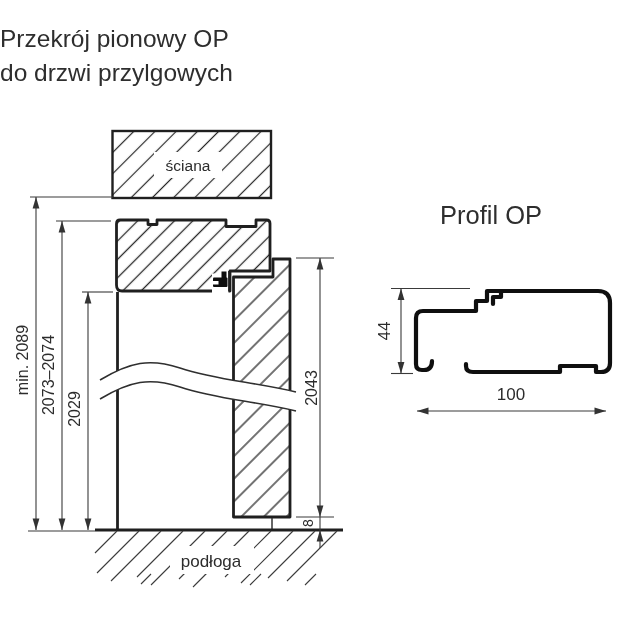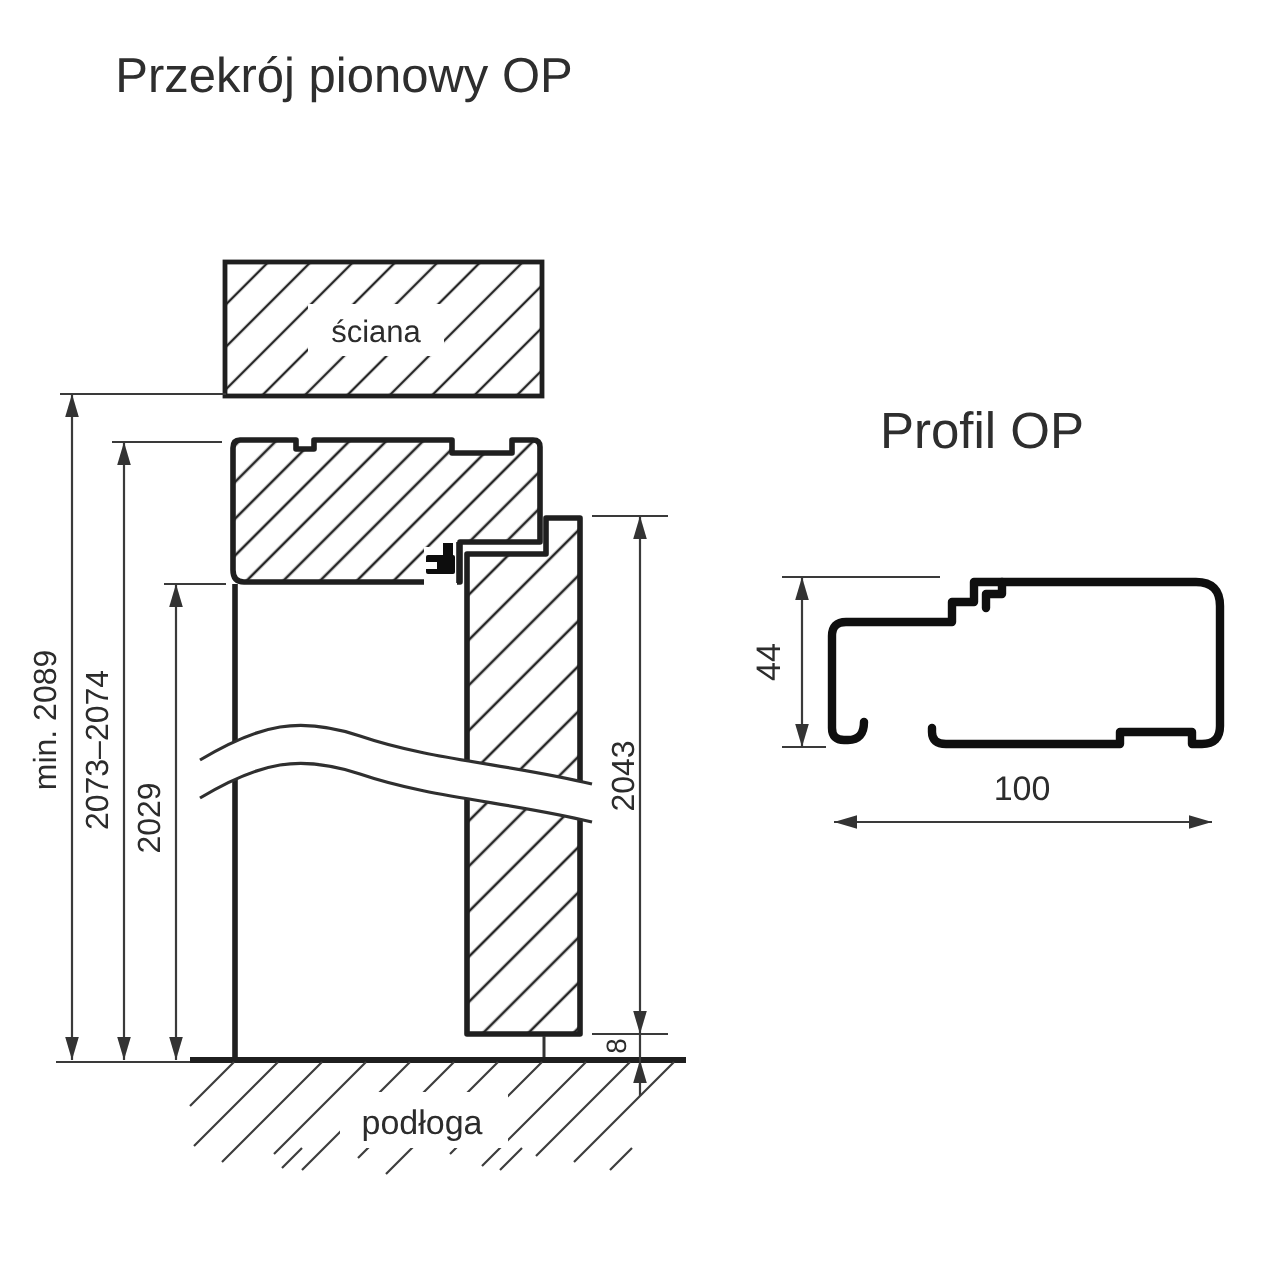--- a/index.html
+++ b/index.html
@@ -1,35 +1,36 @@
 <!DOCTYPE html>
 <html><head>
 <meta charset="utf-8">
 <style>
   html,body{margin:0;padding:0;background:#ffffff;}
   .stage{position:relative;width:640px;height:640px;background:#ffffff;overflow:hidden;
          font-family:"Liberation Sans", sans-serif;}
-  .main-title{position:absolute;left:0;top:22px;width:344px;text-align:center;
+  .main-title{position:absolute;left:0;top:22px;width:344px;text-align:left;
               color:#2e2e2e;font-size:24.5px;line-height:34px;}
   svg{position:absolute;left:0;top:0;}
   svg text{font-family:"Liberation Sans", sans-serif;fill:#2c2c2c;}
   .dimtxt{font-size:16px;}
   .dimtxt-sm{font-size:14px;}
   .dimtxt-lg{font-size:17px;}
   .lbltxt{font-size:15.5px;}
   .lbltxt2{font-size:17px;}
   .proftitle{font-size:25.5px;fill:#2e2e2e;}
 </style>
 </head>
 <body>
 
 <div class="stage">
 
   <div class="main-title">
     <div>Przekrój pionowy OP</div>
+    <div>do drzwi przylgowych</div>
   </div>
 
   <svg width="640" height="640" viewBox="0 0 640 640">
     <defs>
       <pattern id="hatchWall" patternUnits="userSpaceOnUse" width="15" height="15" patternTransform="rotate(-45)">
         <line x1="0" y1="7.5" x2="15" y2="7.5" stroke="#262626" stroke-width="1.2"></line>
       </pattern>
       <pattern id="hatchFrame" patternUnits="userSpaceOnUse" width="13" height="13" patternTransform="rotate(-45)">
         <line x1="0" y1="6.5" x2="13" y2="6.5" stroke="#262626" stroke-width="1.3"></line>
       </pattern>

